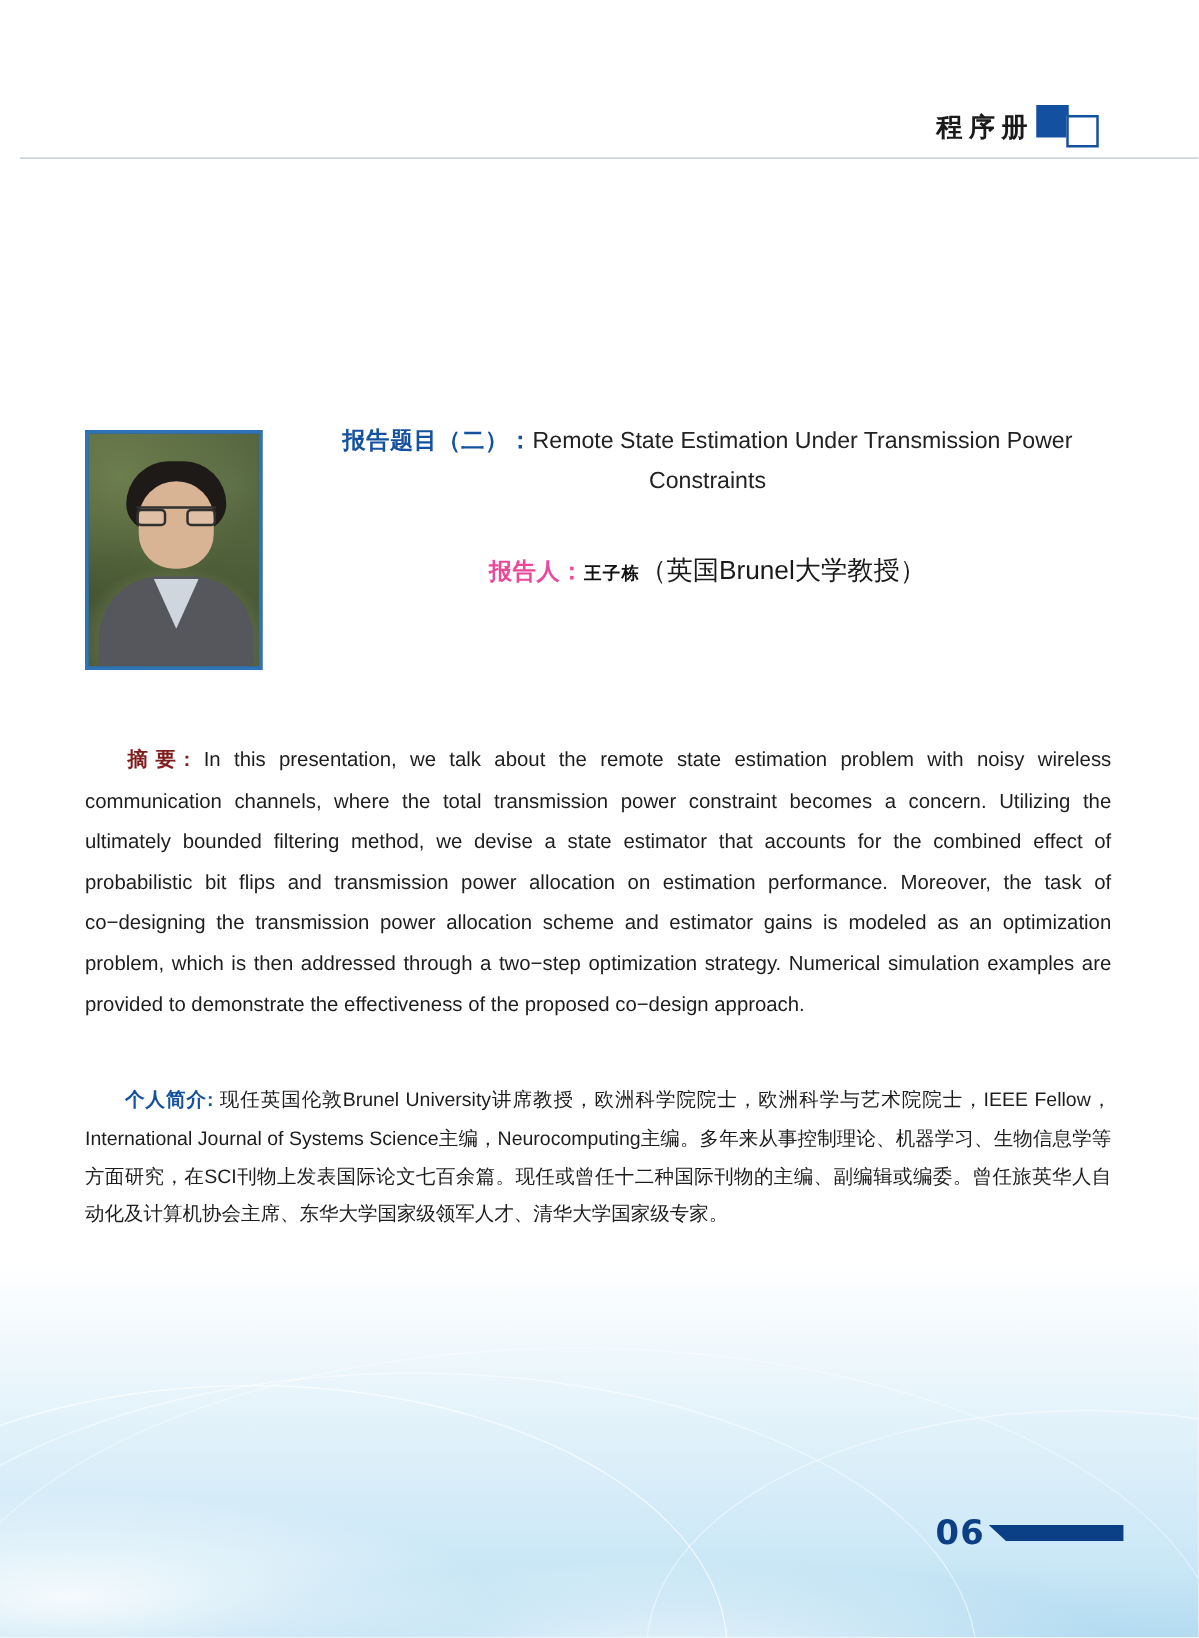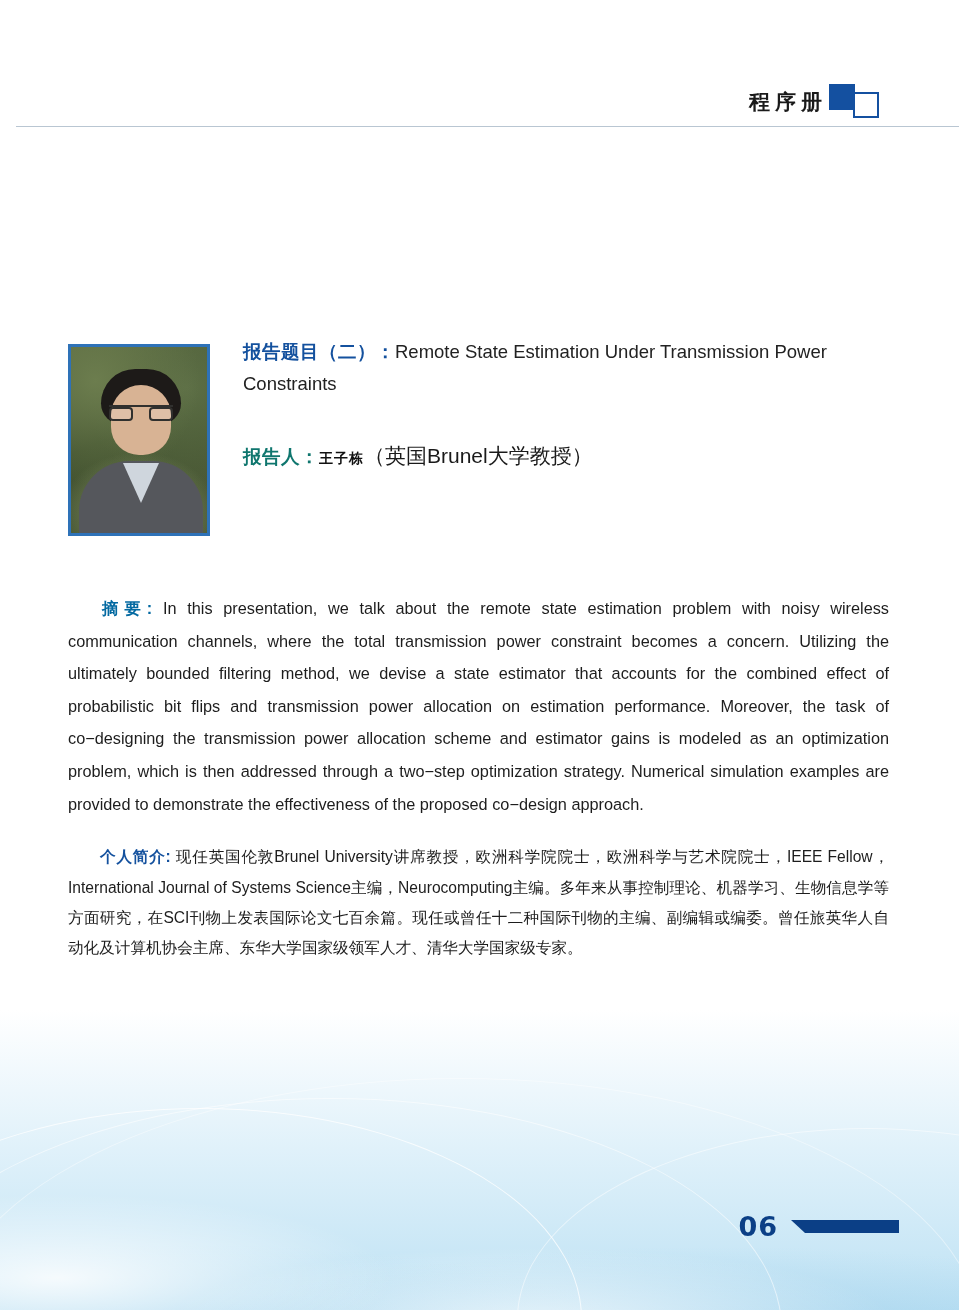--- a/index.html
+++ b/index.html
@@ -112,20 +112,21 @@
   .content {
     position: absolute;
     left: 68px;
     right: 70px;
     top: 330px;
   }
 
   .speaker-block {
     position: relative;
     min-height: 210px;
+    text-align: center;
   }
   .portrait {
     position: absolute;
     left: 0;
     top: 14px;
     width: 142px;
     height: 192px;
     border: 3px solid #2e72b8;
     box-sizing: border-box;
     overflow: hidden;
@@ -217,21 +218,21 @@
     font-family: "Liberation Sans", sans-serif;
     color: #222;
   }
   .speaker-line {
     margin-top: 42px;
     font-size: 18.5px;
     color: #1a1a1a;
   }
   .speaker-line .label {
     font-weight: 700;
-    color: #0f766e;
+    color: #ec4899;
     letter-spacing: 0.5px;
   }
   .speaker-line .name {
     font-weight: 700;
     font-size: 14px;
     color: #111;
     letter-spacing: 1px;
   }
   .speaker-line .affil {
     font-size: 21px;
@@ -243,44 +244,44 @@
     margin-top: 52px;
     font-size: 16.3px;
     line-height: 2.0;
     color: #1d1d1d;
     text-align: justify;
     text-justify: inter-word;
     text-indent: 34px;
   }
   .abstract .tag {
     font-weight: 700;
-    color: #0369a1;
+    color: #7f1d1d;
   }
 
   .bio {
-    margin-top: 22px;
+    margin-top: 46px;
     font-size: 15.6px;
     line-height: 1.95;
     color: #1d1d1d;
     text-align: justify;
     text-indent: 32px;
   }
   .bio .tag {
     font-weight: 700;
     color: #14519e;
   }
 
   
   .footer {
     position: absolute;
     right: 60px;
     bottom: 68px;
     display: flex;
     align-items: center;
-    gap: 13px;
+    gap: 3px;
   }
   .page-num {
     font-family: "DejaVu Sans", sans-serif;
     font-size: 27px;
     font-weight: 700;
     color: #0b3f86;
     letter-spacing: 1px;
   }
   .page-bar {
     width: 108px;

